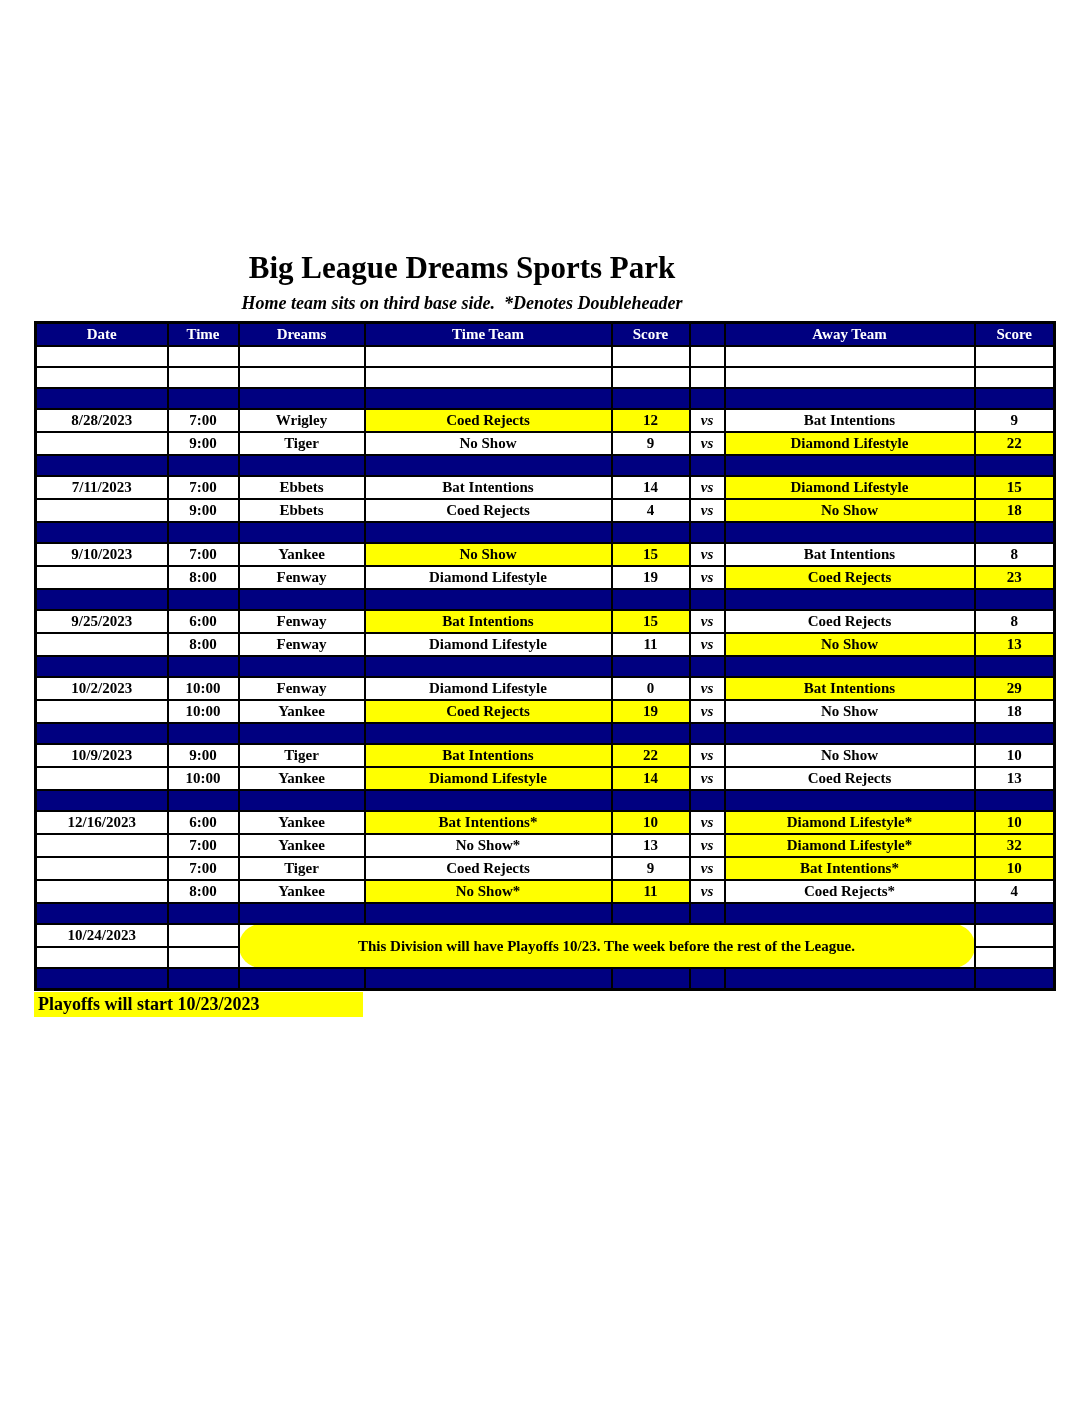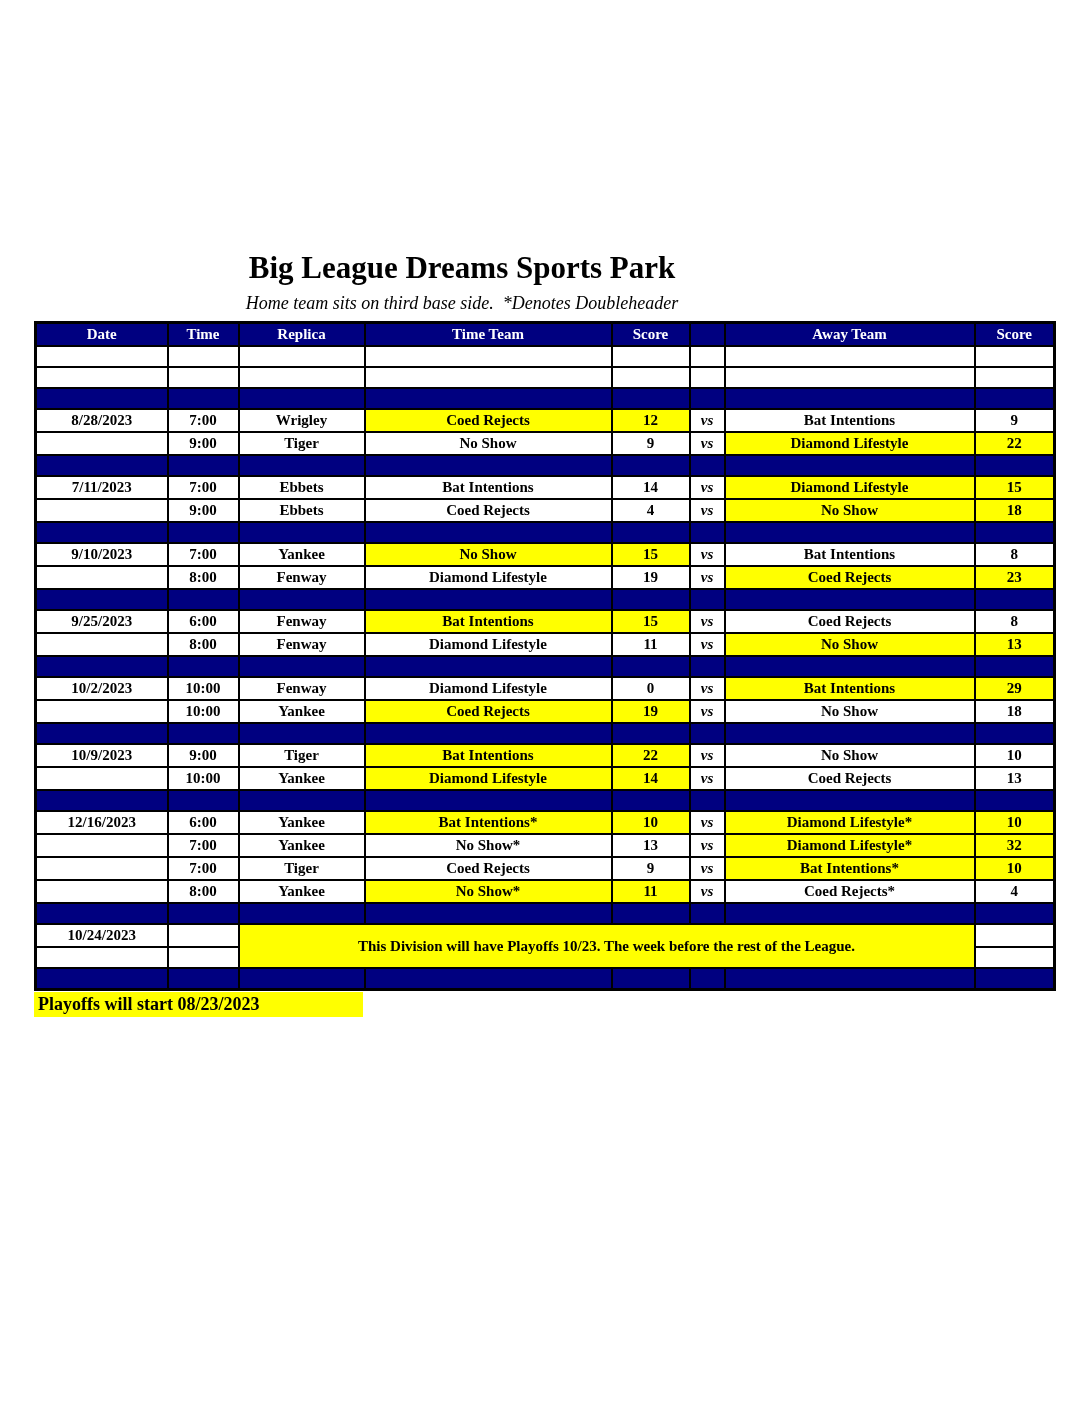--- a/index.html
+++ b/index.html
@@ -30,21 +30,21 @@
   .subtitle{
     text-align:center;
     font-size:24px;
     font-weight:bold;
     line-height:30px;
     margin-top:2px;
   }
   .tagline{
     text-align:center;
     font-size:18px;
-    font-weight:normal;
+    font-weight:bold;
     font-style:italic;
     line-height:22px;
     margin-top:6px;
     margin-bottom:7px;
     white-space:pre-wrap;
   }
   table.schedule{
     margin-left:34px;
     width:1019px;
     border-collapse:collapse;
@@ -77,20 +77,21 @@
     background:var(--yellow);
   }
   td.vs{
     font-style:italic;
     font-size:12px;
   }
   td.note-cell{
     background:var(--yellow);
     font-size:16px;
     white-space:normal;
+    border-radius:22px;
   }
   .footer-strip{
     margin-left:34px;
     margin-top:1px;
     width:329px;
     background:var(--yellow);
     font-weight:bold;
     font-size:18px;
     line-height:23px;
     padding:1px 4px 1px 4px;
@@ -112,21 +113,21 @@
       <col style="width:247px">
       <col style="width:78px">
       <col style="width:35px">
       <col style="width:250px">
       <col style="width:80px">
     </colgroup>
     <thead>
       <tr>
           <th>Date</th>
           <th>Time</th>
-          <th>Replica</th>
+          <th>Dreams</th>
           <th>Time Team</th>
           <th>Score</th>
           <th></th>
           <th>Away Team</th>
           <th>Score</th>
         </tr>
     </thead>
     <tbody>
         <tr>
           <td></td>
@@ -405,14 +406,14 @@
           <td></td>
           <td></td>
           <td></td>
           <td></td>
           <td></td>
           <td></td>
         </tr>
       </tbody>
   </table>
 
-  <div class="footer-strip">Playoffs will start 08/23/2023</div>
+  <div class="footer-strip">Playoffs will start 10/23/2023</div>
 </div>
 
 </body></html>

